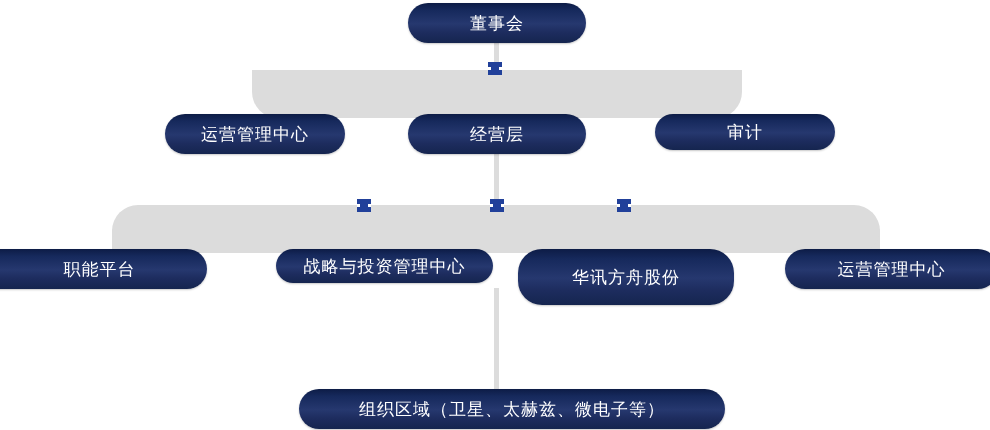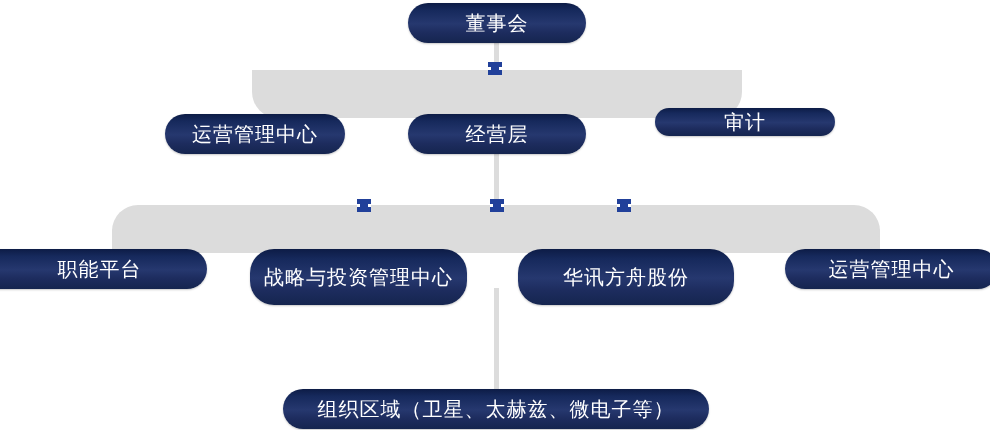--- a/index.html
+++ b/index.html
@@ -76,50 +76,50 @@
   .node-marker::before { left: 0;  top: 5px; }
   .node-marker::after  { right: 0; top: 5px; }
 
   
   .box {
     position: absolute;
     display: flex;
     align-items: center;
     justify-content: center;
     color: #ffffff;
-    font-size: 20px;
+    font-size: 17px;
     letter-spacing: 1px;
     white-space: nowrap;
     background: linear-gradient(to bottom,
                 #0d1c46 0%,
                 #16295c 18%,
                 #26386f 52%,
                 #1d2c5e 74%,
                 #15254f 100%);
     box-shadow: 0 1px 2px rgba(0,0,0,0.22);
   }
   .box.pill      { border-radius: 24px; }
   .box.flat-left { border-radius: 0 24px 24px 0; }
 
   
   .b-board { left: 408px; top: 3px; width: 178px; height: 40px; }
 
   
   .b-strategy-committee { left: 165px; top: 114px; width: 180px; height: 40px; }
   .b-management         { left: 408px; top: 114px; width: 178px; height: 40px; }
-  .b-audit              { left: 655px; top: 108px; width: 180px; height: 28px; }
+  .b-audit              { left: 655px; top: 114px; width: 180px; height: 36px; }
 
   
   .b-function-platform { left: -8px;  top: 249px; width: 215px; height: 40px; }
-  .b-strategy-center   { left: 250px; top: 249px; width: 217px; height: 56px; }
+  .b-strategy-center   { left: 276px; top: 249px; width: 217px; height: 34px; }
   .b-huaxun            { left: 518px; top: 249px; width: 216px; height: 56px; }
   .b-operation-center  { left: 785px; top: 249px; width: 213px; height: 40px; }
 
   
-  .b-org-region { left: 283px; top: 389px; width: 426px; height: 40px; }
+  .b-org-region { left: 299px; top: 389px; width: 426px; height: 40px; }
 </style>
 </head>
 <body>
 
 <div id="chart-root">
 
   <div class="vline vline-top"></div>
   <div class="fan fan-t2"></div>
   <div class="node-marker" style="left:488px; top:62px;"></div>
 

